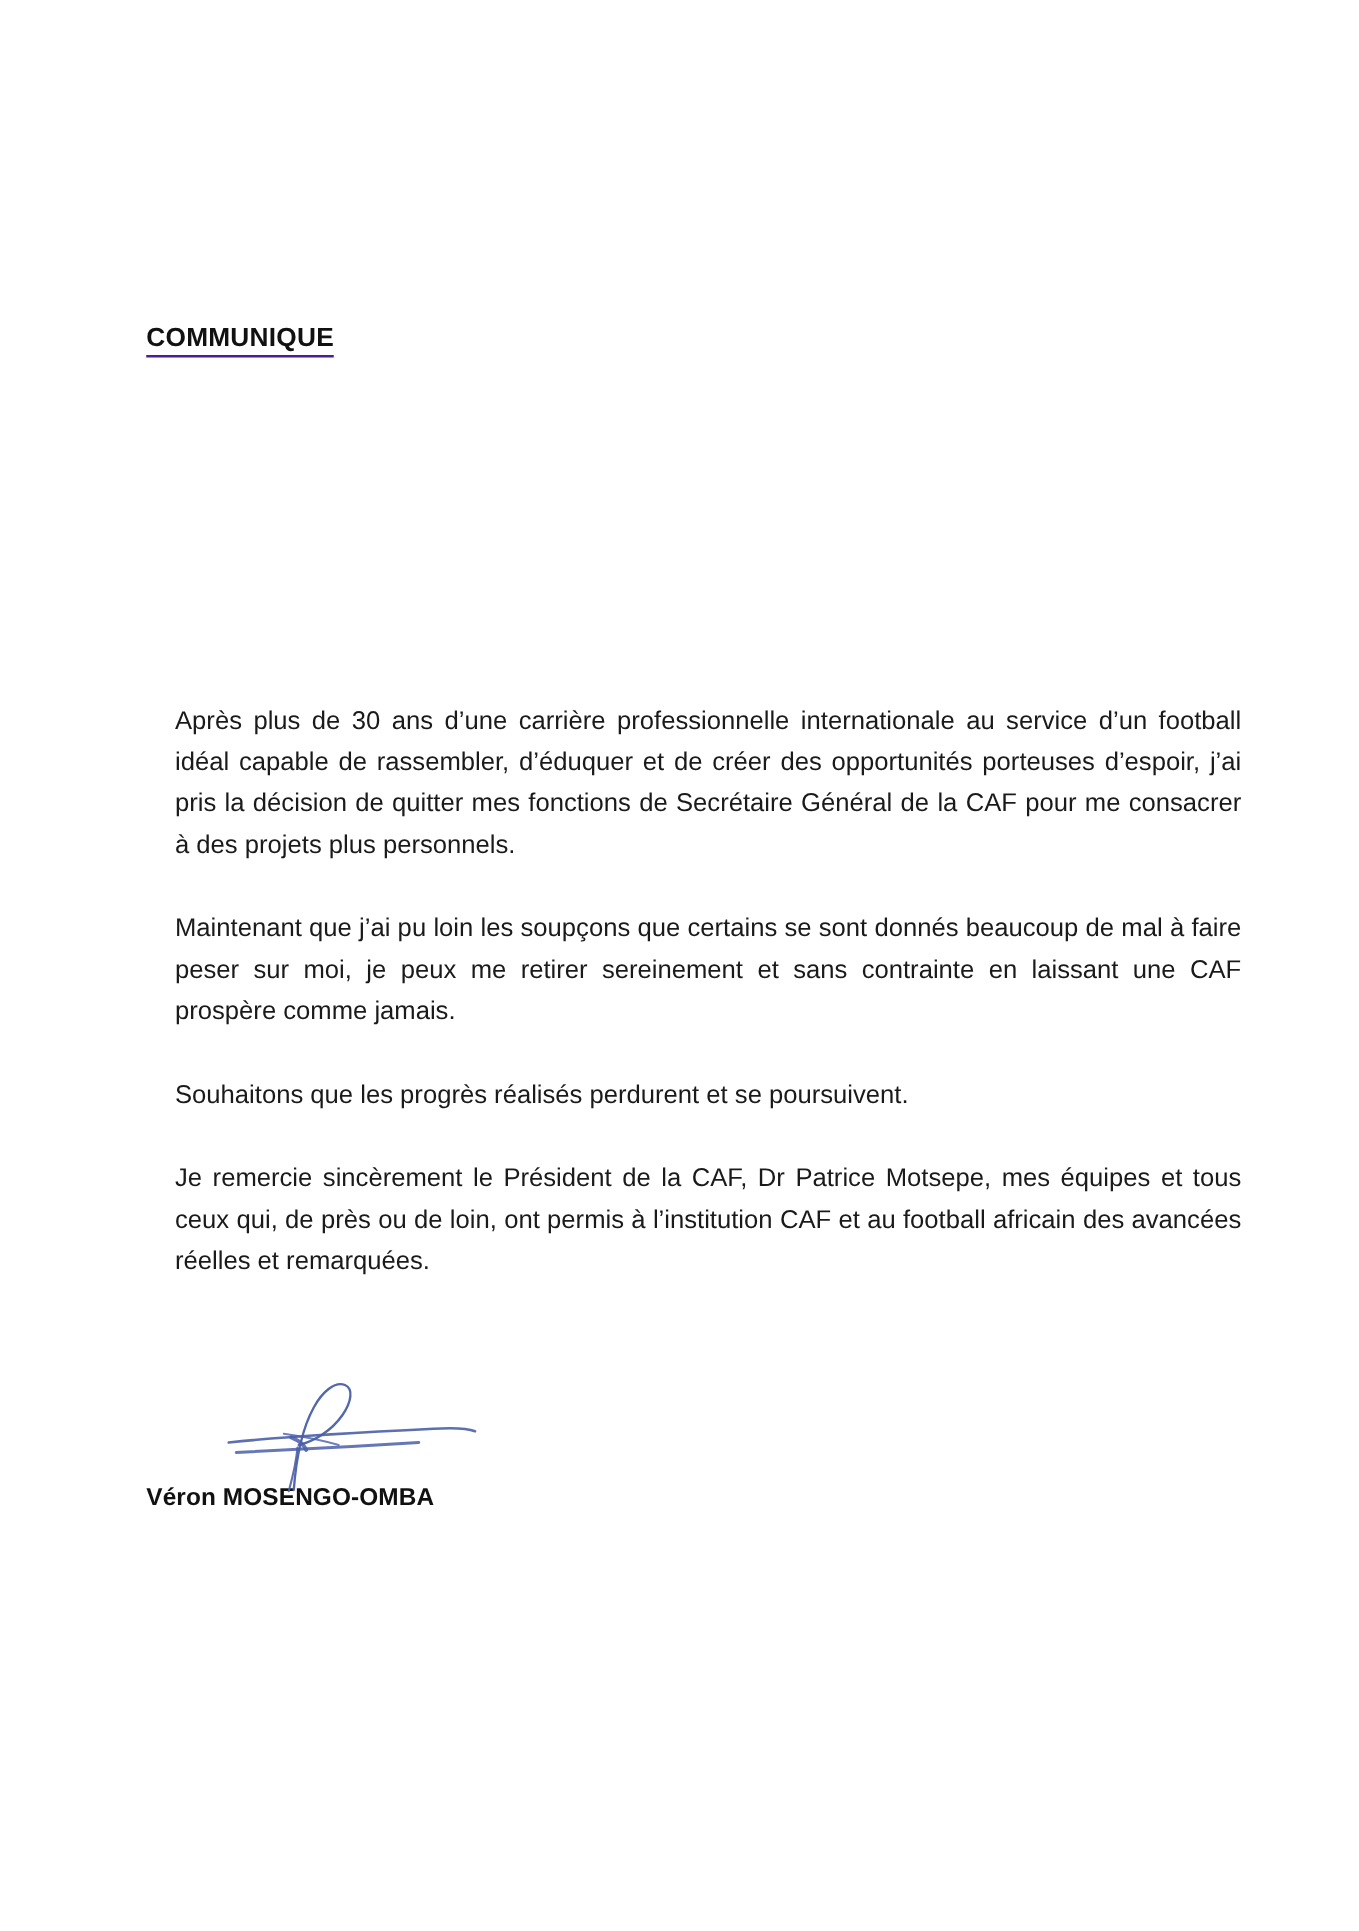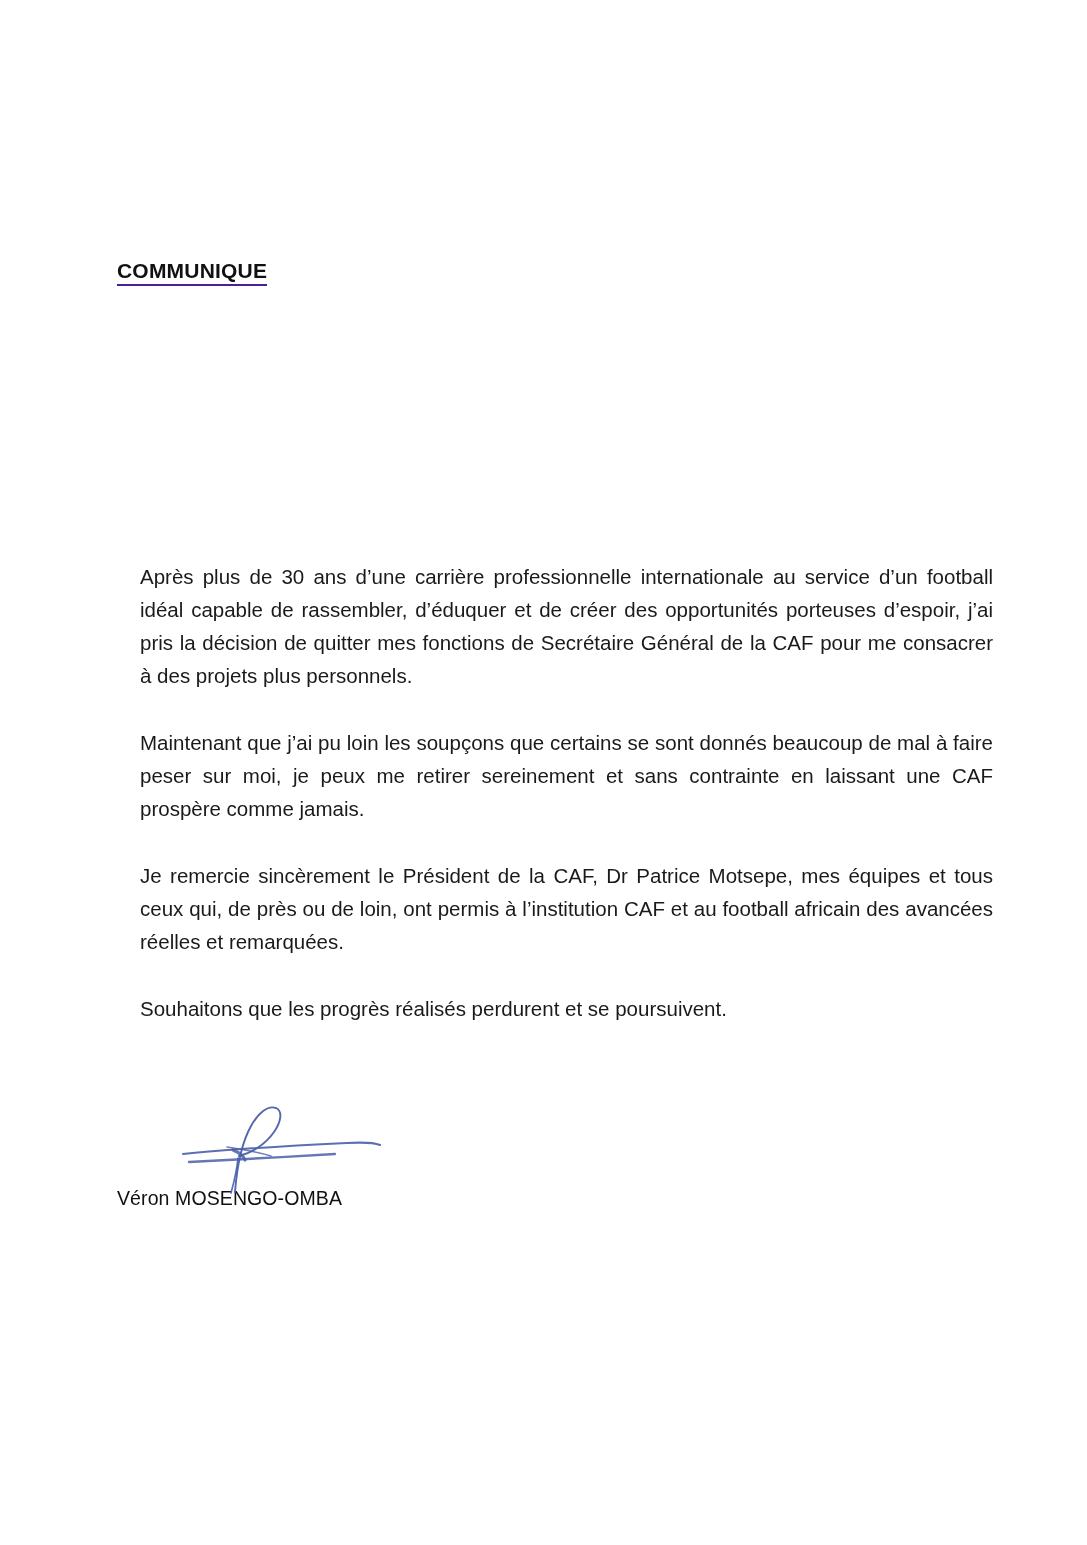--- a/index.html
+++ b/index.html
@@ -86,42 +86,42 @@
   }
   .signature-mark {
     position: relative;
     left: 58px;
     width: 230px;
     height: 95px;
     display: block;
   }
   .signer-name {
     font-size: 19.5px;
-    font-weight: normal;
+    font-weight: bold;
     color: #111111;
     letter-spacing: 0.1px;
     margin-top: -8px;
     line-height: 1.2;
   }
 </style>
 </head>
 <body>
 
 <div class="page">
 
   <div class="title-block">
     <span class="doc-title">COMMUNIQUE</span>
   </div>
 
 
   <div class="body-block">
     <p class="para">Après plus de 30 ans d’une carrière professionnelle internationale au service d’un football idéal capable de rassembler, d’éduquer et de créer des opportunités porteuses d’espoir, j’ai pris la décision de quitter mes fonctions de Secrétaire Général de la CAF pour me consacrer à des projets plus personnels.</p>
     <p class="para">Maintenant que j’ai pu loin les soupçons que certains se sont donnés beaucoup de mal à faire peser sur moi, je peux me retirer sereinement et sans contrainte en laissant une CAF prospère comme jamais.</p>
+    <p class="para para-closing">Souhaitons que les progrès réalisés perdurent et se poursuivent.</p>
     <p class="para">Je remercie sincèrement le Président de la CAF, Dr Patrice Motsepe, mes équipes et tous ceux qui, de près ou de loin, ont permis à l’institution CAF et au football africain des avancées réelles et remarquées.</p>
-    <p class="para para-closing">Souhaitons que les progrès réalisés perdurent et se poursuivent.</p>
   </div>
 
   <div class="signature-block">
     <svg class="signature-mark" viewBox="0 0 230 95">
       <g fill="none" stroke="#4a5fa8" stroke-linecap="round" stroke-linejoin="round">
 
         <path d="M60 92 C 62 66, 66 44, 76 26 C 83 13, 93 5, 101 8 C 108 11, 106 22, 99 32 C 90 45, 76 53, 64 56" stroke-width="1.9" opacity="0.95"></path>
 
         <path d="M8 54 C 45 50, 110 46, 172 43 C 190 42, 200 43, 205 45" stroke-width="2.1" opacity="0.9"></path>
 

